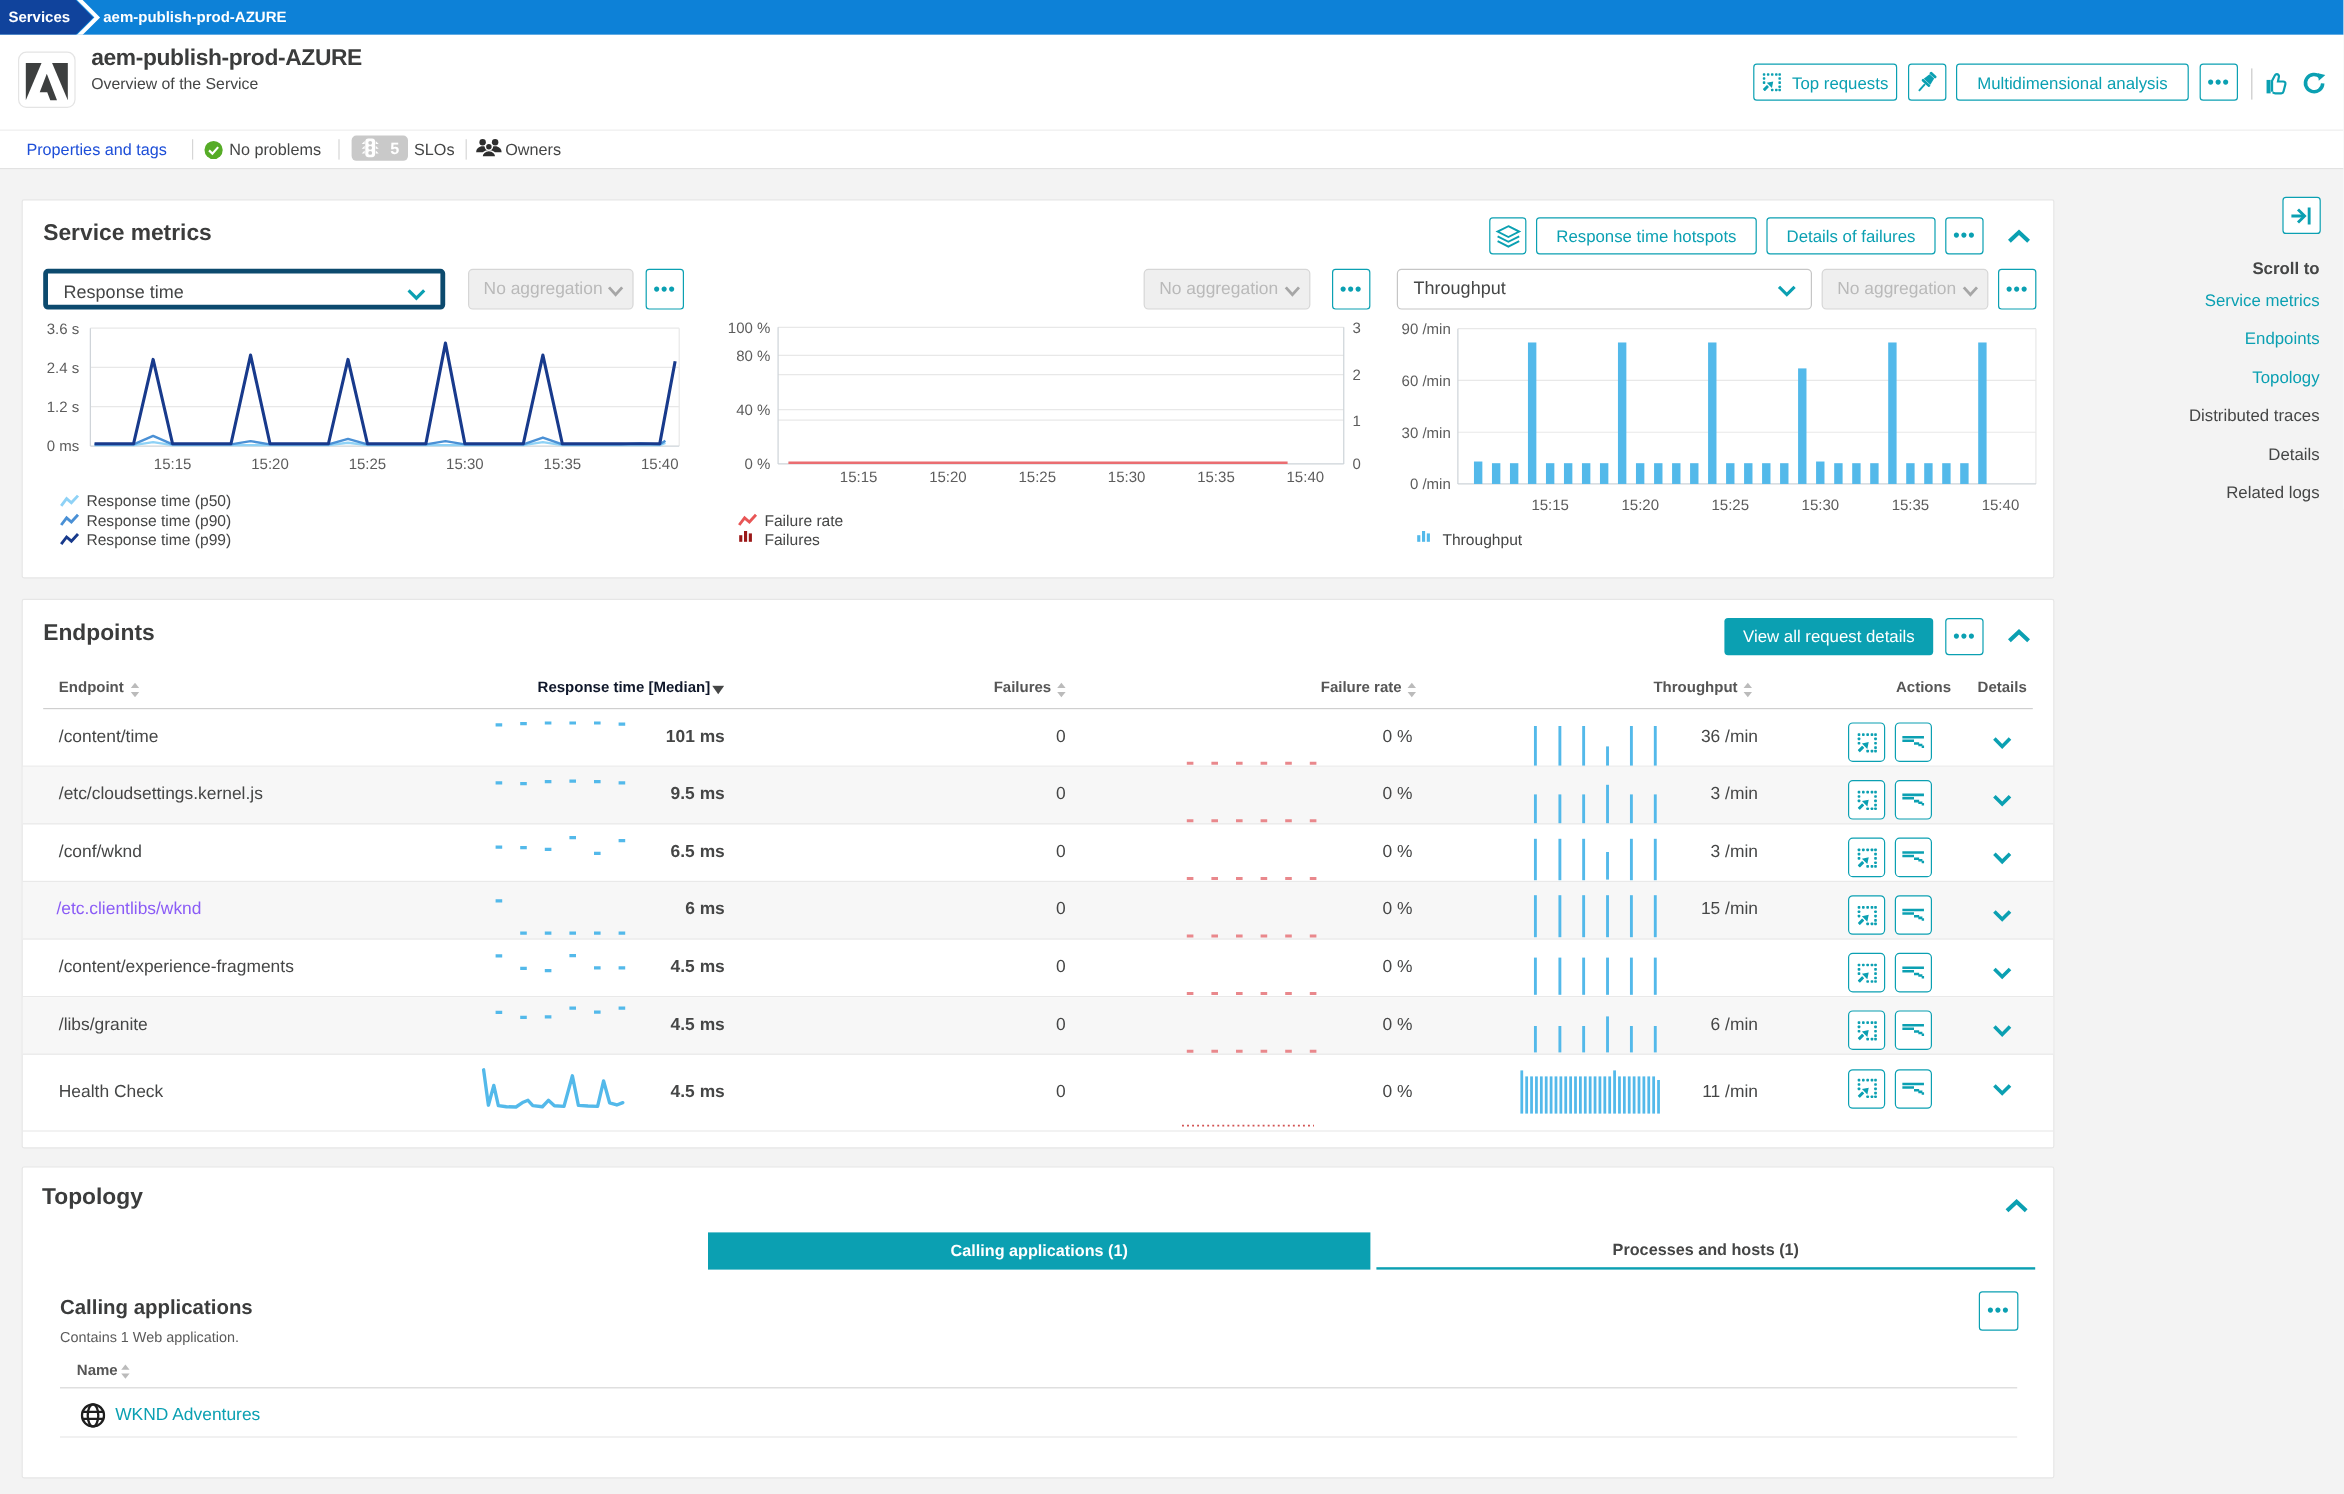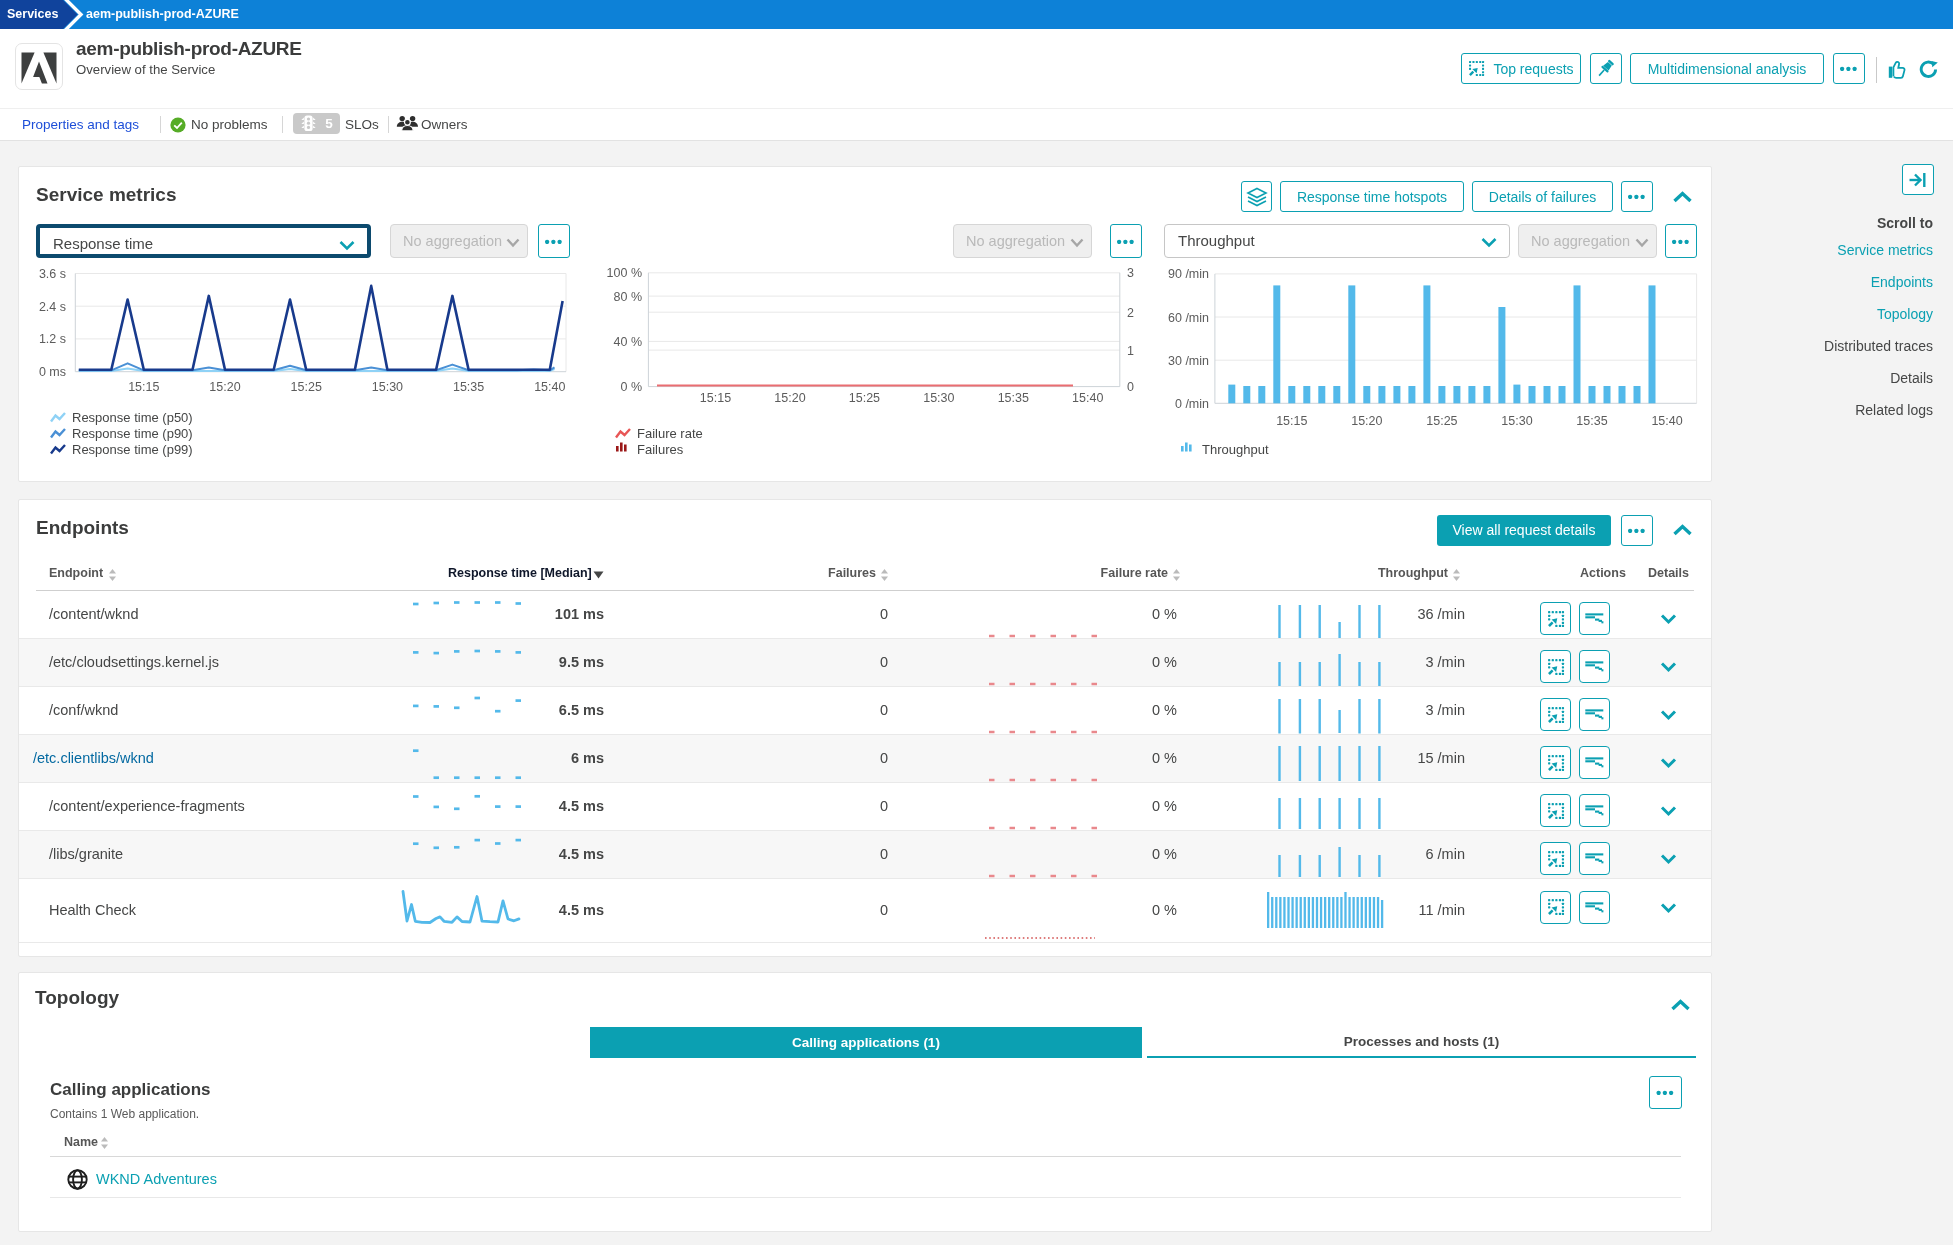--- a/index.html
+++ b/index.html
@@ -336,21 +336,21 @@
       <svg width="9" height="14" viewBox="0 0 9 14">
         <polygon points="4.5,1 8,5.4 1,5.4" fill="#bbb"></polygon>
         <polygon points="4.5,13 8,8.6 1,8.6" fill="#bbb"></polygon>
       </svg>
     </div>
 <div class="abs" style="left:1580px;top:566px;font-size:12.5px;font-weight:bold;color:#565656;">Actions</div>
 <div class="abs" style="left:1648px;top:566px;font-size:12.5px;font-weight:bold;color:#565656;">Details</div>
 <div class="abs" style="left:36px;top:590px;width:1658px;height:1px;background:#cfcfcf;"></div>
 
 <div class="abs" style="left:19px;top:638px;width:1692px;height:1px;background:#e9e9e9;"></div>
-<div class="abs" style="left:49px;top:606.0px;font-size:14.5px;color:#454646;">/content/wknd</div>
+<div class="abs" style="left:49px;top:606.0px;font-size:14.5px;color:#454646;">/content/time</div>
 <svg class="abs" style="left:405px;top:591px;" width="117" height="48">
       <line x1="8" y1="13" x2="13.5" y2="13" stroke="#53b9ea" stroke-width="2.7"></line>
       <line x1="28.5" y1="12" x2="34.0" y2="12" stroke="#53b9ea" stroke-width="2.7"></line>
       <line x1="49" y1="11.5" x2="54.5" y2="11.5" stroke="#53b9ea" stroke-width="2.7"></line>
       <line x1="69.5" y1="11.5" x2="75.0" y2="11.5" stroke="#53b9ea" stroke-width="2.7"></line>
       <line x1="90" y1="11.5" x2="95.5" y2="11.5" stroke="#53b9ea" stroke-width="2.7"></line>
       <line x1="110.5" y1="12.5" x2="116.0" y2="12.5" stroke="#53b9ea" stroke-width="2.7"></line>
     </svg>
 <svg class="abs" style="left:985px;top:591px;" width="115" height="48">
       <line x1="4" y1="45" x2="9.5" y2="45" stroke="#e9888c" stroke-width="2.5"></line>
@@ -533,21 +533,21 @@
         <line x1="16.4" y1="13.3" x2="18.4" y2="13.3"></line>
       </svg>
     </div>
 <div class="abs" style="left:1660px;top:708.5px;">
       <svg width="17" height="12" viewBox="0 0 17 12">
         <polyline points="2,2.5 8.5,9 15,2.5" fill="none" stroke="#0ba0b2" stroke-width="3"></polyline>
       </svg>
     </div>
 <div class="abs" style="left:19px;top:735px;width:1692px;height:48px;background:#f7f7f7;"></div>
 <div class="abs" style="left:19px;top:782px;width:1692px;height:1px;background:#e9e9e9;"></div>
-<div class="abs" style="left:33px;top:750.0px;font-size:14.5px;color:#0369a1;">/etc.clientlibs/wknd</div>
+<div class="abs" style="left:47px;top:750.0px;font-size:14.5px;color:#8b5cf6;">/etc.clientlibs/wknd</div>
 <svg class="abs" style="left:405px;top:735px;" width="117" height="48">
       <line x1="8" y1="15.7" x2="13.5" y2="15.7" stroke="#53b9ea" stroke-width="2.7"></line>
       <line x1="28.5" y1="42.7" x2="34.0" y2="42.7" stroke="#53b9ea" stroke-width="2.7"></line>
       <line x1="49" y1="42.7" x2="54.5" y2="42.7" stroke="#53b9ea" stroke-width="2.7"></line>
       <line x1="69.5" y1="42.7" x2="75.0" y2="42.7" stroke="#53b9ea" stroke-width="2.7"></line>
       <line x1="90" y1="42.7" x2="95.5" y2="42.7" stroke="#53b9ea" stroke-width="2.7"></line>
       <line x1="110.5" y1="42.7" x2="116.0" y2="42.7" stroke="#53b9ea" stroke-width="2.7"></line>
     </svg>
 <svg class="abs" style="left:985px;top:735px;" width="115" height="48">
       <line x1="4" y1="45" x2="9.5" y2="45" stroke="#e9888c" stroke-width="2.5"></line>

